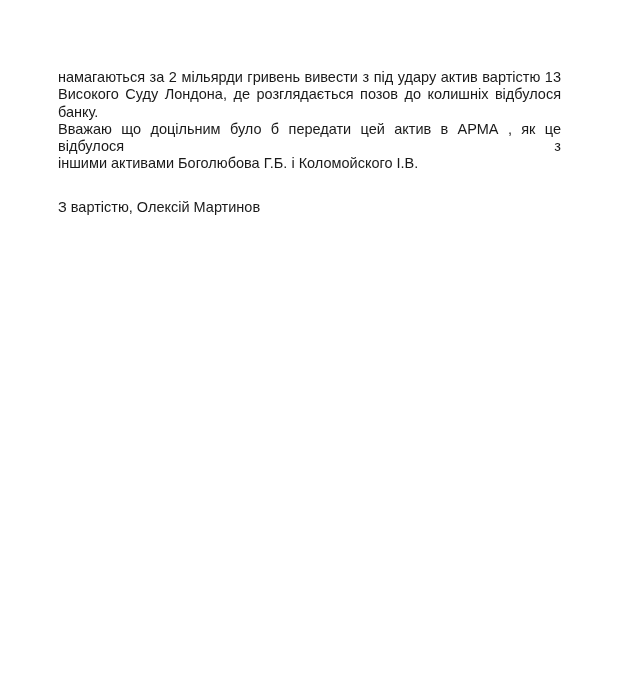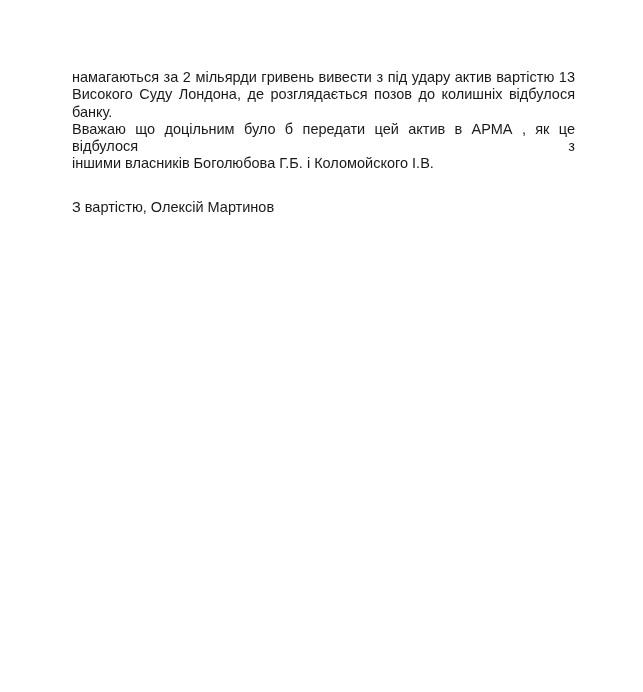--- a/index.html
+++ b/index.html
@@ -11,21 +11,21 @@
     position: relative;
     width: 643px;
     height: 692px;
     background: #ffffff;
     overflow: hidden;
     font-family: "Liberation Sans", sans-serif;
     color: #1a1a1a;
   }
   .content {
     position: absolute;
-    left: 72px;
+    left: 58px;
     top: 69px;
     width: 503px;
     font-size: 14.5px;
     line-height: 17.3px;
     font-weight: 400;
   }
   .para {
     margin: 0;
     padding: 0;
   }
@@ -51,17 +51,17 @@
 </style>
 </head>
 <body>
 
 <div class="page">
   <div class="content">
     <p class="para">
       <span class="jline">намагаються за 2 мільярди гривень вивести з під удару актив вартістю 13</span>
       <span class="jline">Високого Суду Лондона, де розглядається позов до колишніх відбулося банку.</span>
       <span class="jline">Вважаю що доцільним було б передати цей актив в АРМА , як це відбулося з</span>
-      <span class="lastline">іншими власників Боголюбова Г.Б. і Коломойского І.В.</span>
+      <span class="lastline">іншими активами Боголюбова Г.Б. і Коломойского І.В.</span>
     </p>
     <p class="sig">З вартістю, Олексій Мартинов</p>
   </div>
 </div>
 
 </body></html>

